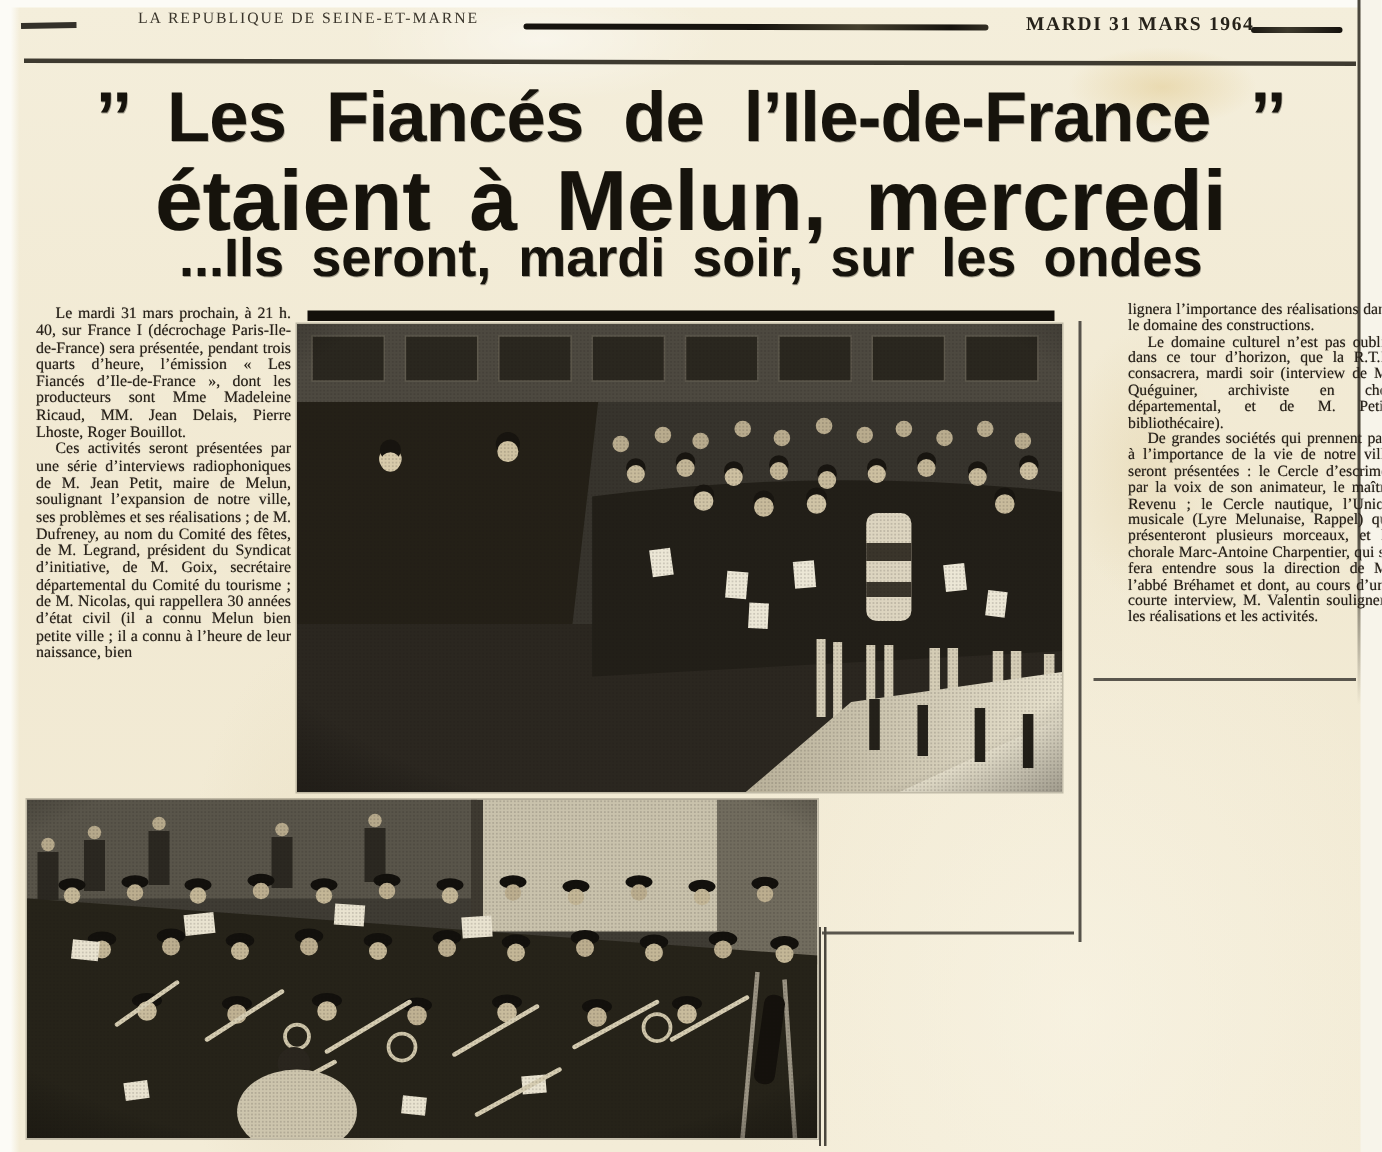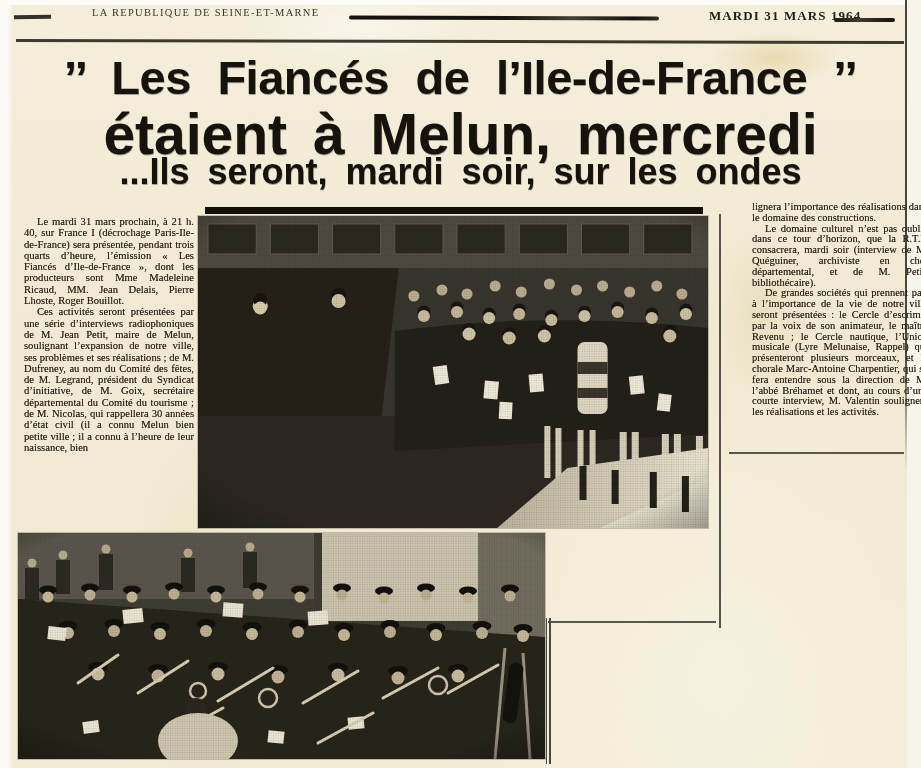--- a/index.html
+++ b/index.html
@@ -28,42 +28,42 @@
     position:absolute;left:92px;top:7px;font-size:10.5px;font-weight:400;
     letter-spacing:1.3px;color:#3b362c;white-space:nowrap;
   }
   .mast-bar{
     position:absolute;left:349px;top:16px;width:310px;height:4px;
     background:linear-gradient(90deg,#16130e 0%,#16130e 50%,#45402f 72%,#16130e 92%,#332f24 100%);
     border-radius:2px;transform:rotate(.15deg);
   }
   .mast-date{
     position:absolute;left:684px;top:8px;font-size:13px;font-weight:700;
-    letter-spacing:1.1px;color:#26221a;white-space:nowrap;margin-left:25px;
+    letter-spacing:1.1px;color:#26221a;white-space:nowrap;
   }
   .mast-right-dash{left:834px;top:18px;width:61px;height:4px;
     background:linear-gradient(90deg,#1c1913,#3e3a2d 40%,#15120d);border-radius:2px;}
   .page-edge-line{
     position:absolute;left:905px;top:0;width:2px;height:470px;
     background:linear-gradient(#4a463c 0%,#4a463c 75%,rgba(74,70,60,0));
   }
   .top-rule{left:16px;top:40px;width:888px;height:2.5px;background:#3e3a30;transform:rotate(.12deg);}
   .headline{position:absolute;left:0;top:0;width:921px;color:#16130c;
     font-family:"Liberation Sans",sans-serif;font-weight:700;text-align:center;}
   .hl{position:absolute;left:0;width:100%;white-space:nowrap;
     text-shadow:.5px .5px 0 rgba(22,19,12,.35);}
   .hl1{top:50px;font-size:47px;letter-spacing:-.5px;word-spacing:14px;}
   .hl2{top:101px;font-size:57px;word-spacing:10px;}
   .hl3{top:151px;font-size:36px;word-spacing:8px;}
   .headline-bar{position:absolute;left:205px;top:207px;width:498px;height:6.5px;background:#13100b;}
   .coltxt{position:absolute;color:#28221a;text-align:justify;
     text-shadow:0 0 .5px rgba(40,34,26,.6);}
   .coltxt p{margin:0;}
   .coltxt p.ind{text-indent:13px;}
-  .col-left{left:24px;top:216px;width:170px;font-size:10.6px;line-height:11.3px;}
+  .col-left{left:24px;top:204px;width:170px;font-size:10.6px;line-height:11.3px;}
   .col-right{left:729px;top:202px;width:176px;font-size:10.5px;line-height:10.8px;margin-left:23px;}
   .col-middle{left:553px;top:544px;width:164px;font-size:10.6px;line-height:11px;}
   .vrule-photos{position:absolute;left:719px;top:214px;width:1.5px;height:414px;background:#56524a;}
   .rule-right-end{left:729px;top:452px;width:175px;height:1.5px;background:#5a564d;}
   .rule-middle-end{left:548px;top:621px;width:168px;height:1.5px;background:#5a564d;}
   .band-photo-edge{
     position:absolute;left:546px;top:618px;width:5px;height:146px;
     background:linear-gradient(90deg,#4b473e 28%,rgba(0,0,0,0) 28%,rgba(0,0,0,0) 66%,#4b473e 66%);
   }
   .photo{position:absolute;overflow:hidden;box-shadow:0 0 0 1px rgba(45,40,28,.25);}

